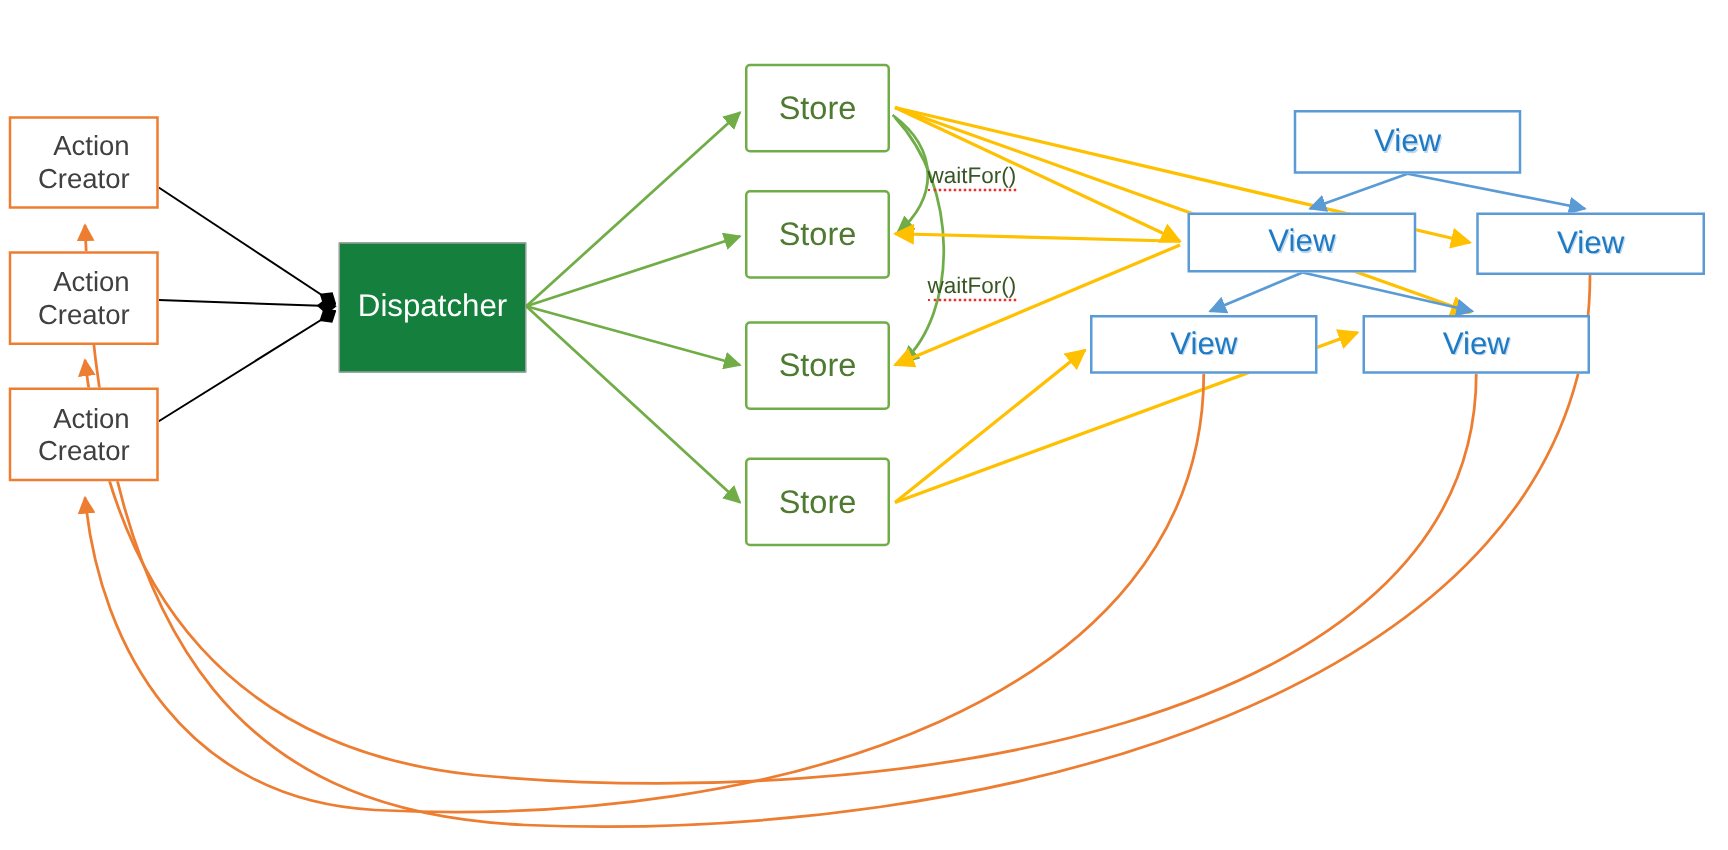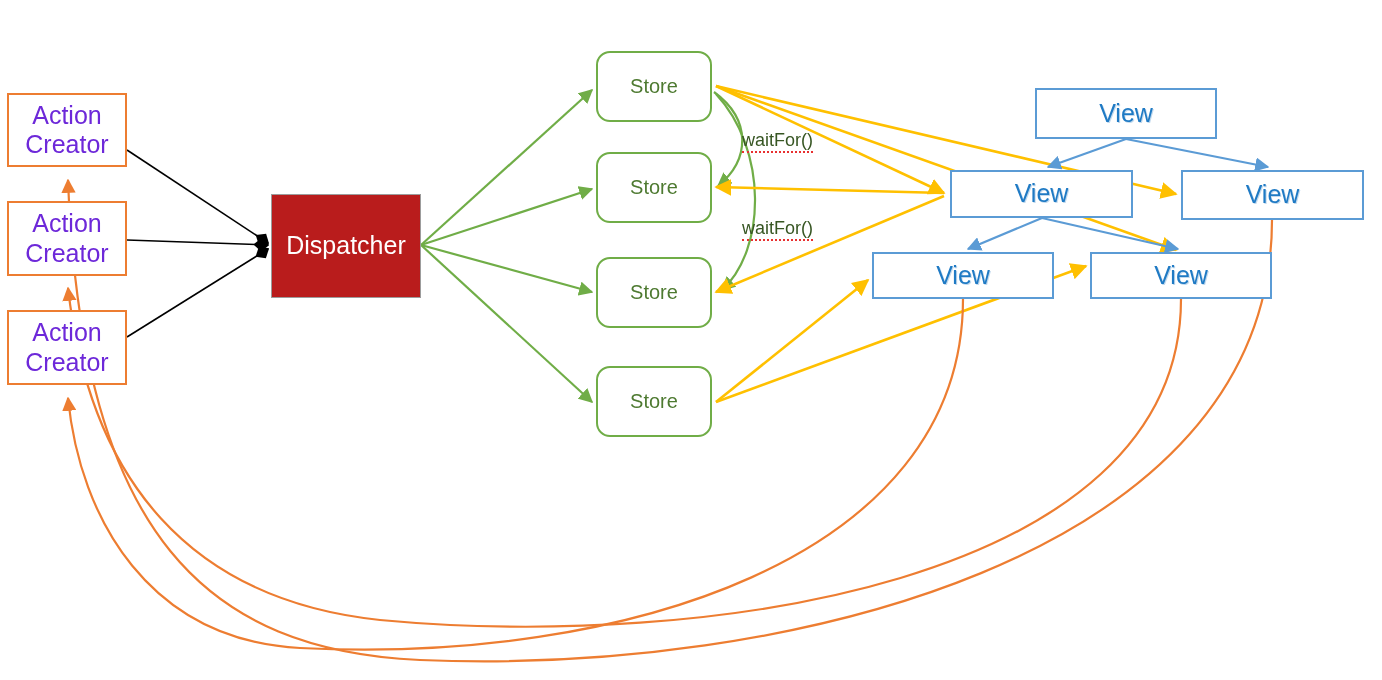--- a/index.html
+++ b/index.html
@@ -31,35 +31,36 @@
     display: flex;
     align-items: center;
     justify-content: center;
     text-align: center;
     line-height: 1.18;
     user-select: none;
   }
   .action-creator-box {
     border: 2px solid #ED7D31;
     background: #ffffff;
-    color: #6d28d9;
-    font-size: 25px;
+    color: #404040;
+    font-size: 22px;
+    text-align: right;
   }
   .dispatcher-box {
     border: 1px solid #9C9C9C;
-    background: #b91c1c;
+    background: #15803d;
     color: #ffffff;
     font-size: 25px;
   }
   .store-box {
     border: 2px solid #70AD47;
     background: #ffffff;
     color: #4E7A31;
-    border-radius: 14px;
-    font-size: 20px;
+    border-radius: 4px;
+    font-size: 26px;
   }
   .view-box {
     border: 2px solid #5B9BD5;
     background: #ffffff;
     color: #1F7AC4;
     font-size: 25px;
     font-weight: normal;
     text-shadow: 1px 1px 0 rgba(120,170,215,0.45);
   }
   .edge-label {

